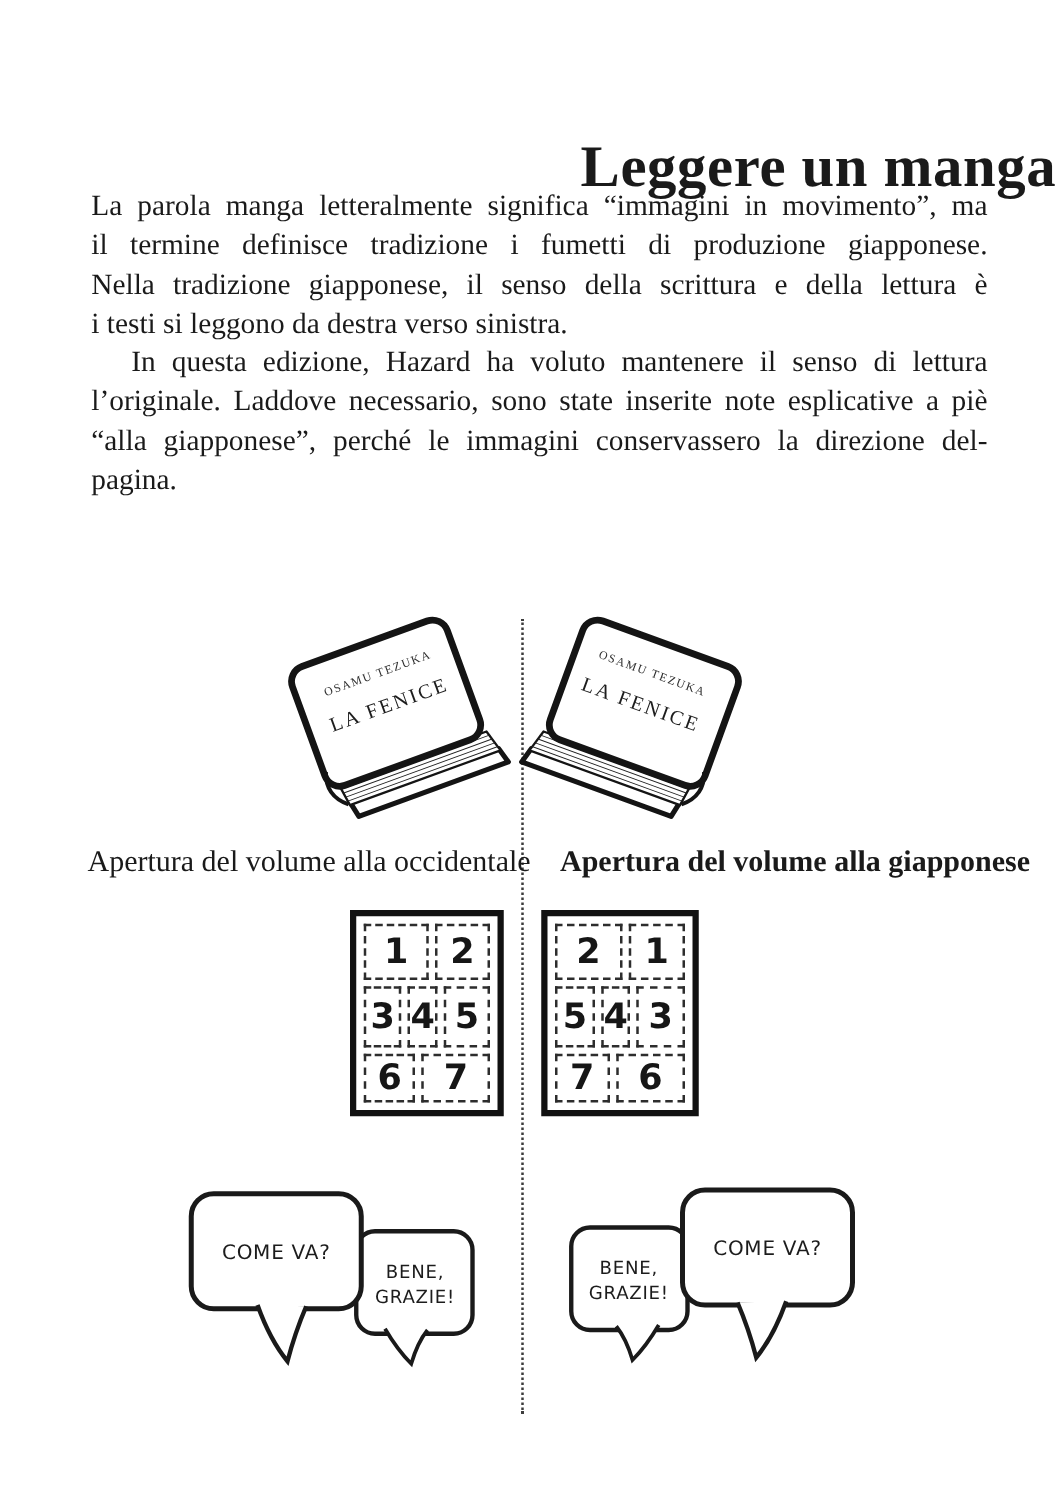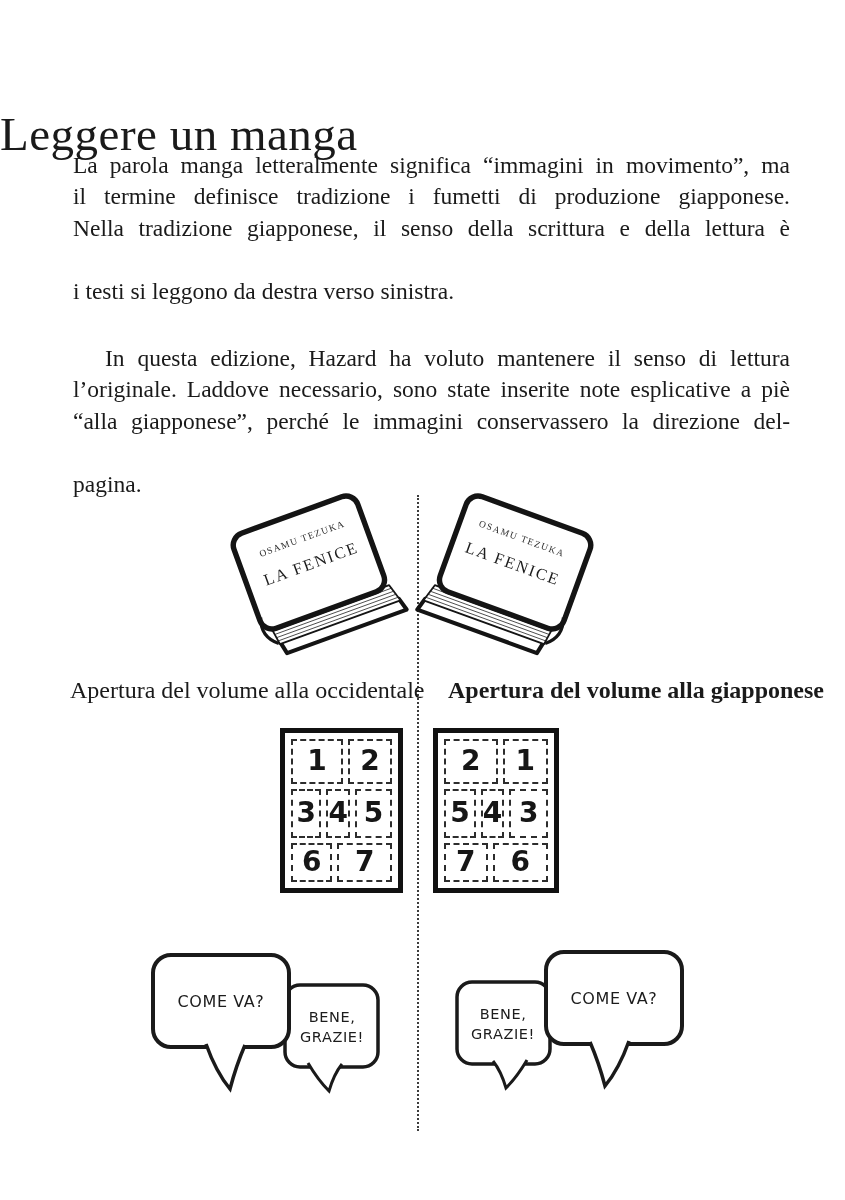--- a/index.html
+++ b/index.html
@@ -1,30 +1,30 @@
 <!DOCTYPE html>
 <html><head>
 <meta charset="utf-8">
 <style>
   html,body{margin:0;padding:0;background:#ffffff;}
   .sheet{
     position:relative;width:845px;height:1200px;background:#ffffff;
     overflow:hidden;font-family:"Liberation Serif",serif;color:#1a1a1a;
   }
   .title{
-    position:absolute;top:76px;left:0;width:100%;text-align:left;
-    font-size:47px;font-weight:400;letter-spacing:.5px;
+    position:absolute;top:76px;left:0;width:100%;text-align:right;
+    font-size:47px;font-weight:700;letter-spacing:.5px;
   }
   .body-text{
     position:absolute;left:73px;top:150px;width:717px;
     font-size:23.5px;line-height:31.3px;font-family:Liberation Serif, serif;
   }
   .jline{text-align:justify;text-align-last:justify;}
-  .jline.last{text-align-last:left;margin-top:32px;}
-  .jline.indent{text-indent:32px;margin-top:36px;}
+  .jline.last{text-align-last:left;}
+  .jline.indent{text-indent:32px;}
   .divider{
     position:absolute;left:417px;top:495px;height:636px;width:0;
     border-left:2px dotted #3c3c3c;
   }
   .caption{
     position:absolute;top:677px;font-size:24px;text-align:center;
     white-space:nowrap;
   }
   .caption.west{left:70px;width:344px;}
   .caption.east{left:448px;width:344px;font-weight:bold;}

